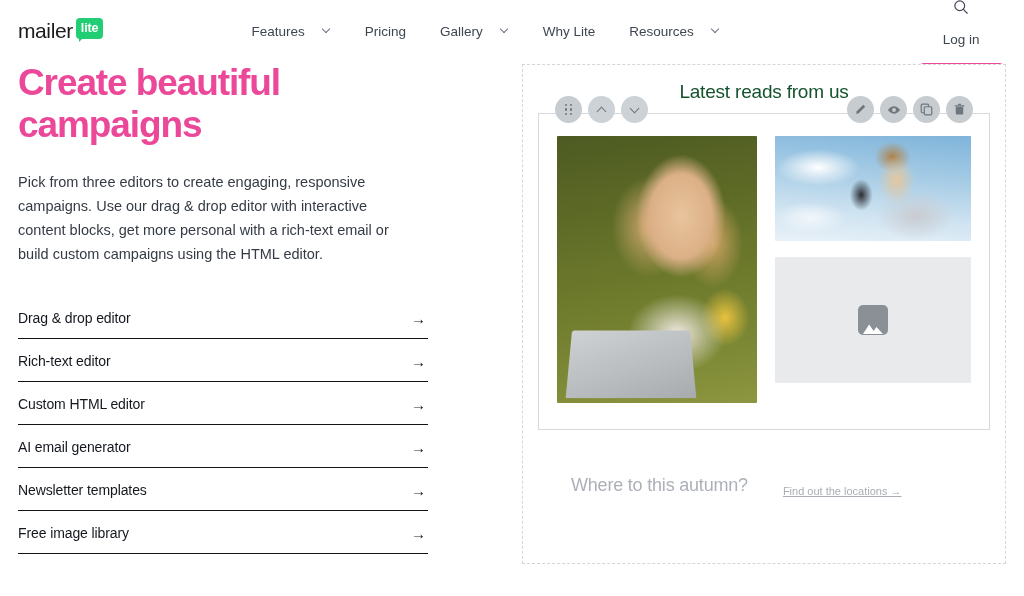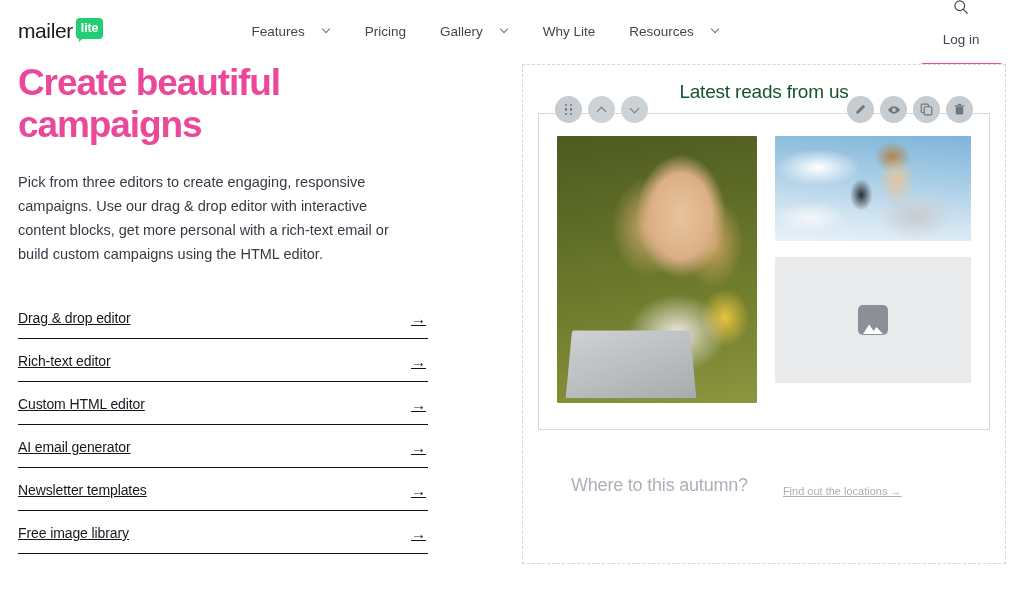--- a/index.html
+++ b/index.html
@@ -171,21 +171,20 @@
     margin-top: 24px;
     font-size: 14.5px;
     line-height: 24px;
     color: #353b45;
     max-width: 392px;
   }
 
   .link-list {
     margin-top: 30px;
     width: 410px;
-    text-decoration: underline;
   }
   .link-row {
     display: flex;
     align-items: center;
     justify-content: space-between;
     border-bottom: 1.6px solid #111318;
     padding: 14px 0 12px 0;
     text-decoration: none;
     cursor: pointer;
   }

